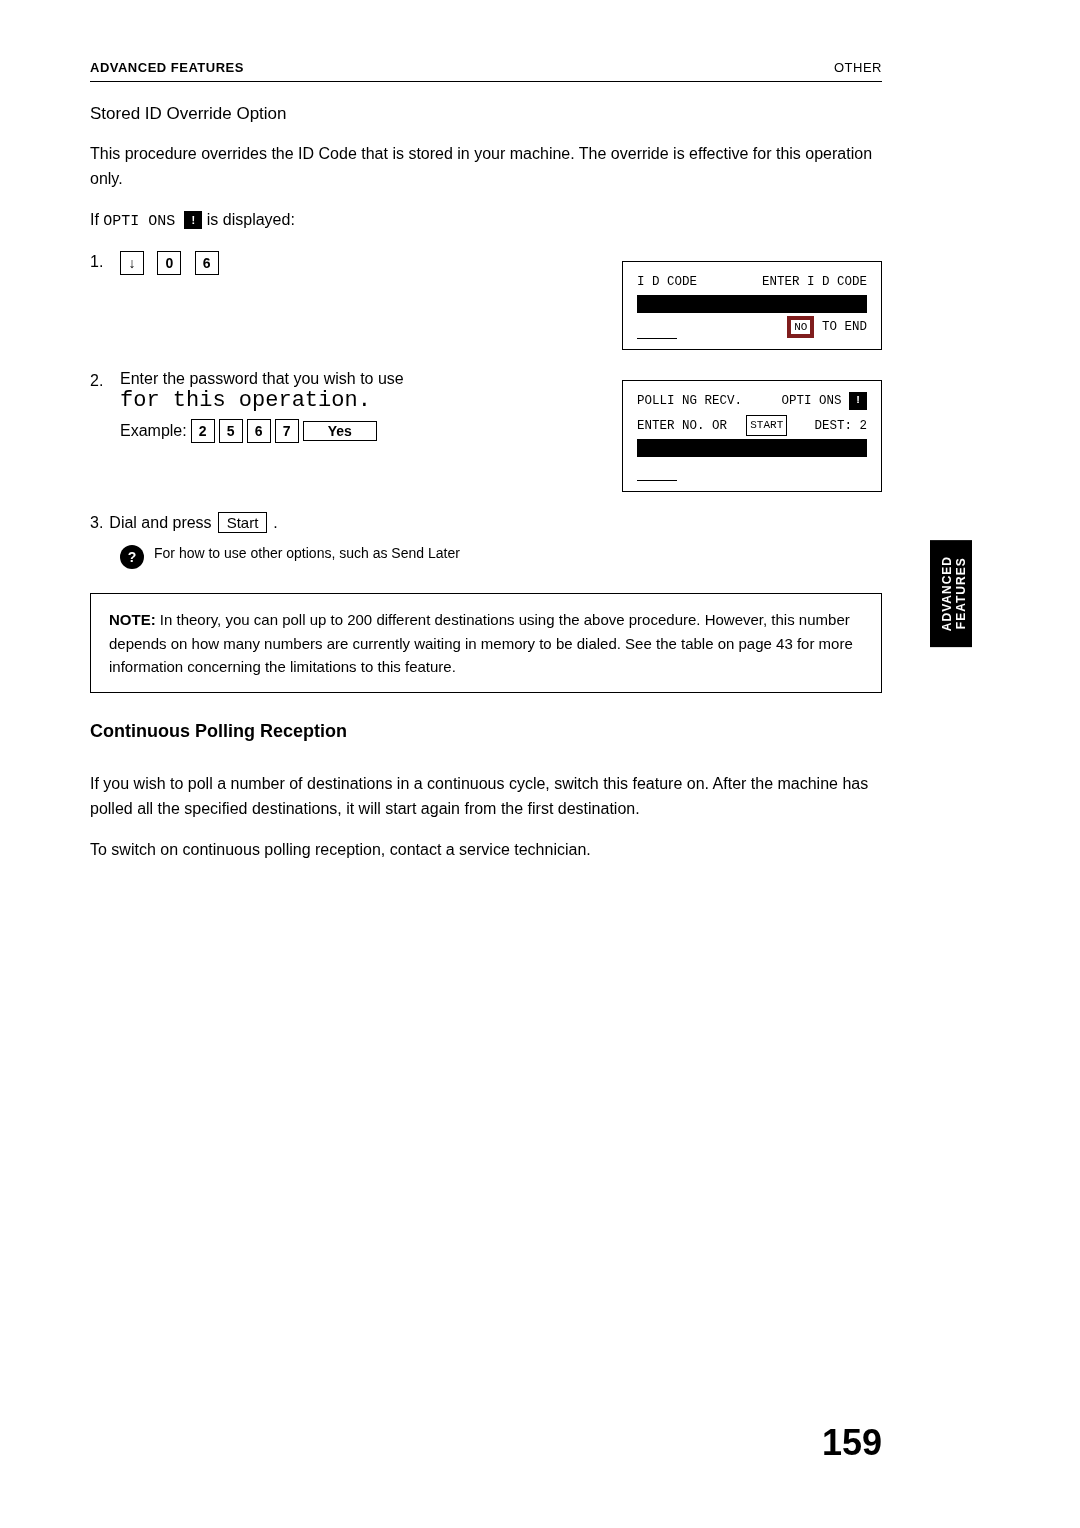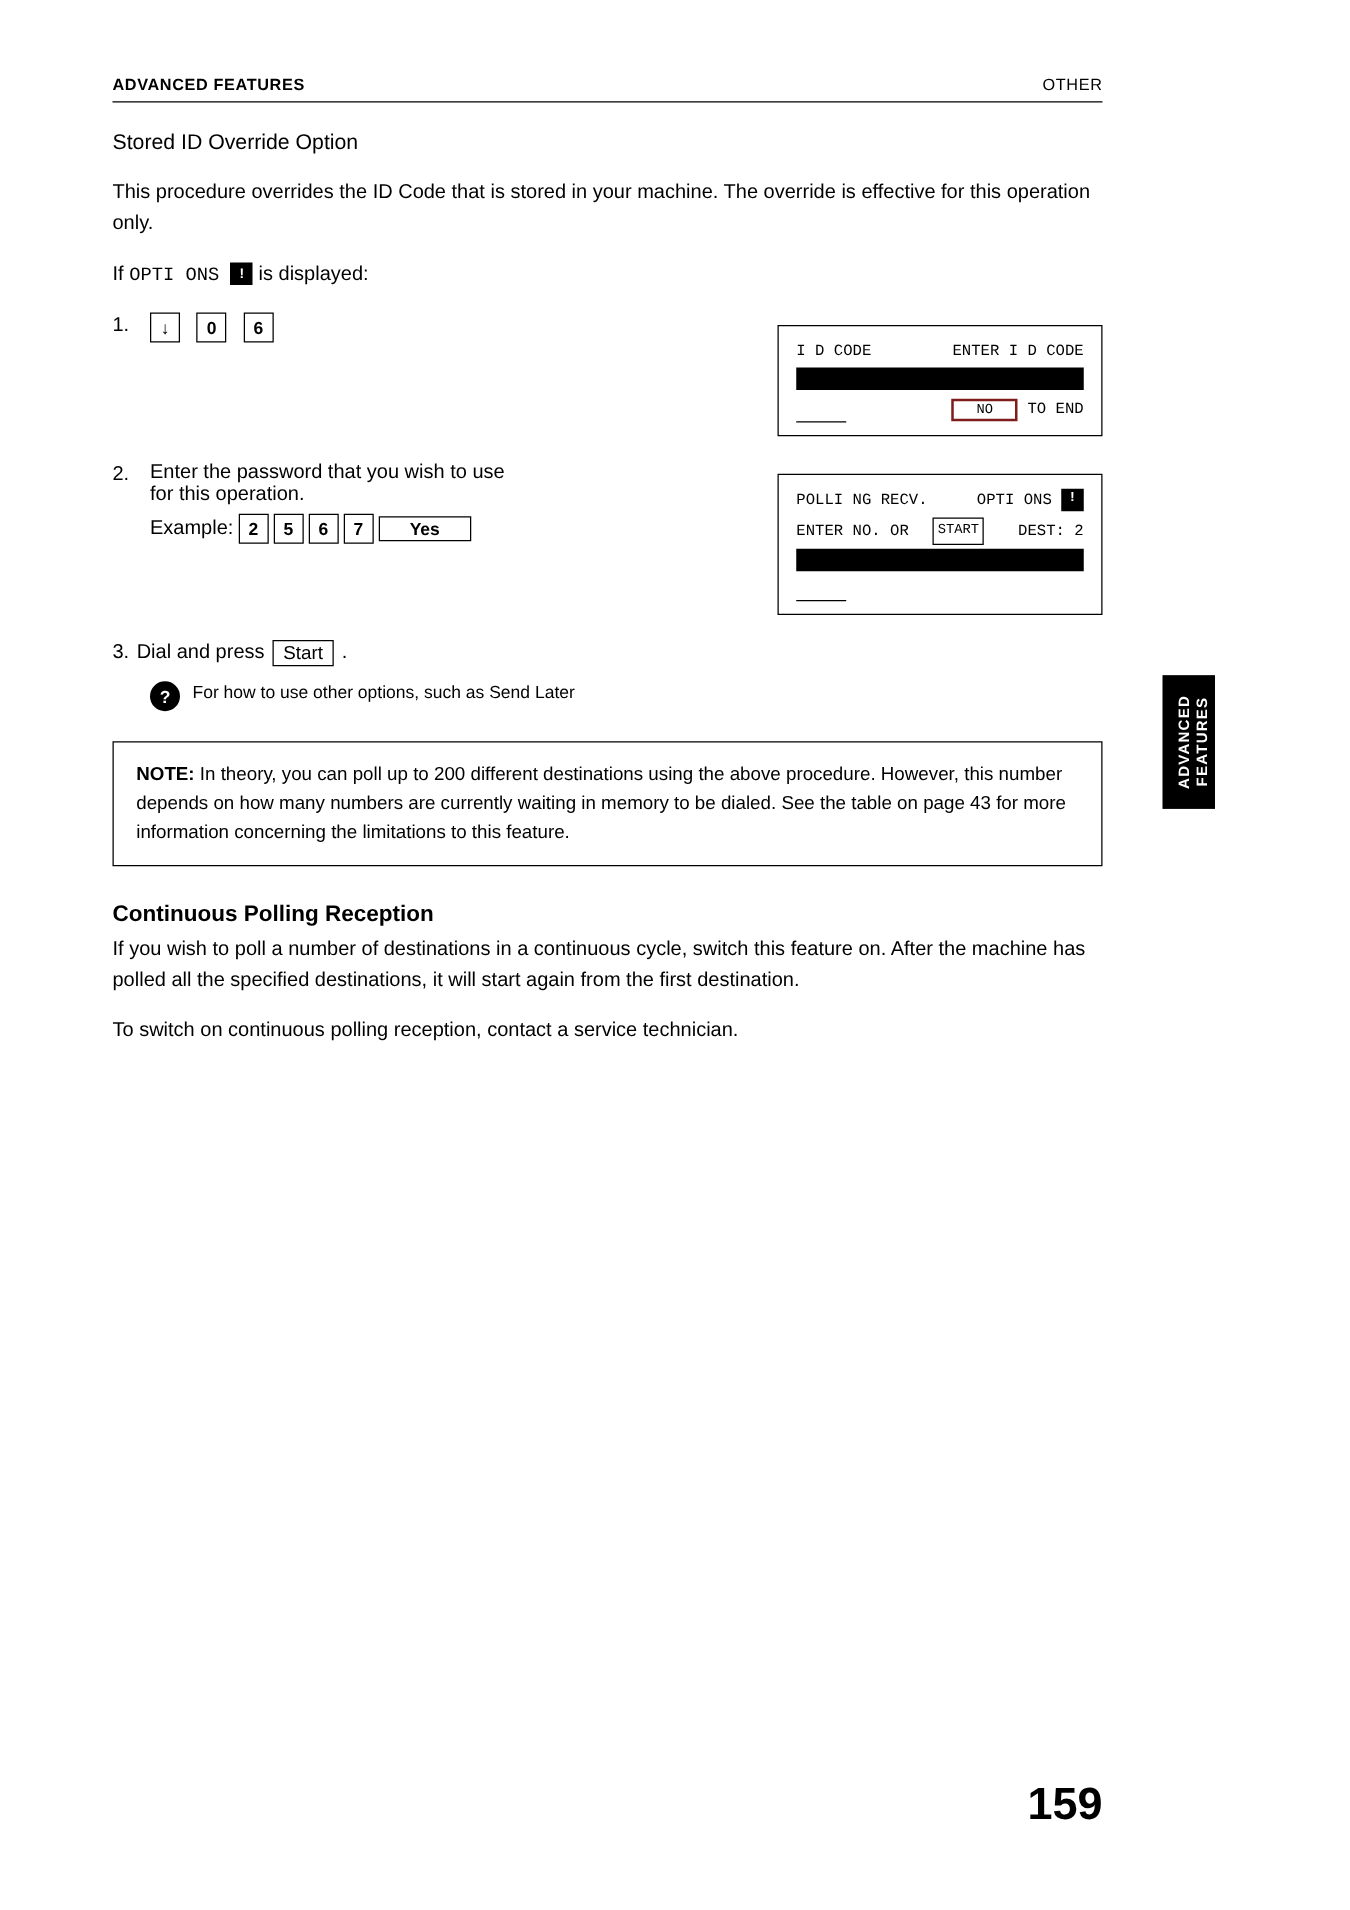--- a/index.html
+++ b/index.html
@@ -192,21 +192,21 @@
     }
     .help-text {
       font-size: 14px;
       line-height: 1.5;
     }
 
     
     .section-title-bold {
       font-size: 18px;
       font-weight: bold;
-      margin-bottom: 6px;
+      margin-bottom: 30px;
     }
 
     
     .sidebar-tab {
       position: absolute;
       right: 0;
       top: 540px;
       width: 42px;
       background: #000;
       color: #fff;
@@ -312,35 +312,35 @@
     <div class="two-col-right">
       <div class="lcd-display">
         <div class="lcd-row">
           <span>I D CODE</span>
           <span>ENTER I D CODE</span>
         </div>
         <div class="lcd-black-bar"></div>
         <div class="lcd-row">
           <span class="lcd-underline">&nbsp;</span>
           <span>
-            <span style="border:2px solid #7f1d1d; padding: 1px 18px; font-size:11px;">NO</span>
+            <span style="border:4px solid #7f1d1d; padding: 1px 3px; font-size:11px;">NO</span>
             <span>TO END</span>
           </span>
         </div>
       </div>
     </div>
   </div>
 
   <div class="two-col">
     <div class="two-col-left">
       <div class="step-row">
         <span class="step-number">2.</span>
         <div class="step-content">
           <div style="font-size:16px;">Enter the password that you wish to use</div>
-          <div style="font-size:16px;">for this operation.</div>
+          <div style="font-size:22px;font-family:Liberation Mono, monospace;">for this operation.</div>
           <div class="example-line">
             <span style="font-size:16px;">Example:</span>
             <span class="key-box">2</span>
             <span class="key-box">5</span>
             <span class="key-box">6</span>
             <span class="key-box">7</span>
             <span class="yes-btn">Yes</span>
           </div>
         </div>
       </div>

